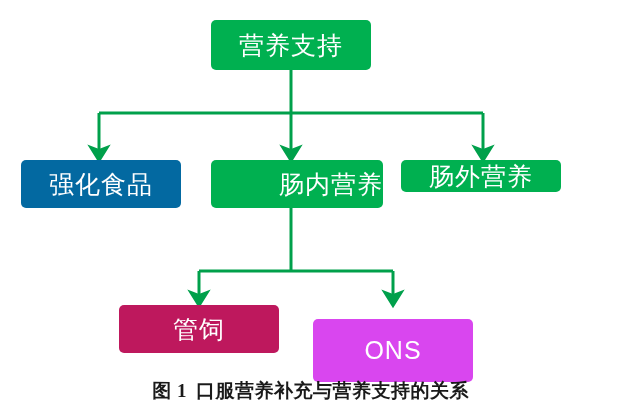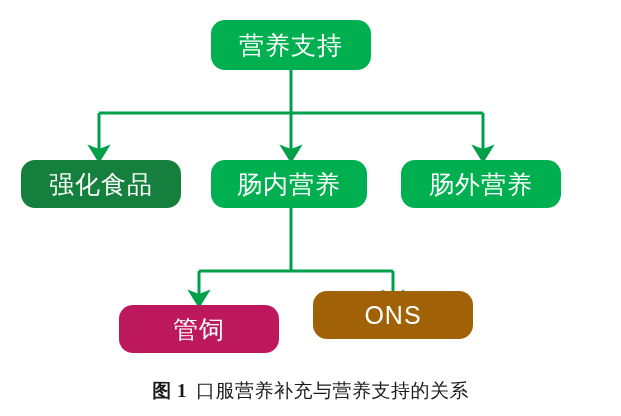--- a/index.html
+++ b/index.html
@@ -21,21 +21,21 @@
   #flow-svg {
     position: absolute;
     left: 0;
     top: 0;
     width: 621px;
     height: 416px;
   }
   .node-box {
     position: absolute;
     box-sizing: border-box;
-    border-radius: 14px;
+    border-radius: 5px;
     display: flex;
     align-items: center;
     justify-content: center;
     color: #ffffff;
     font-family: "Liberation Sans", sans-serif;
     font-size: 25px;
     letter-spacing: 1px;
     line-height: 1;
     user-select: none;
   }
@@ -55,20 +55,21 @@
     white-space: nowrap;
     user-select: none;
   }
   #caption .cap-num {
     font-weight: bold;
     letter-spacing: 0.5px;
     margin-top: 23px;
   }
   #caption .cap-text {
     letter-spacing: 0.5px;
+    font-weight: bold;
   }
   .cap-gap {
     display: inline-block;
     width: 9px;
   }
 </style>
 </head>
 <body>
 
 <div id="diagram-root">
@@ -93,37 +94,37 @@
     <path d="M199,271 L393,271" stroke="#00A04B" stroke-width="3" fill="none"></path>
 
     <path d="M199,271 L199,298" stroke="#00A04B" stroke-width="3" fill="none" marker-end="url(#arrowhead)"></path>
     <path d="M393,271 L393,298" stroke="#00A04B" stroke-width="3" fill="none" marker-end="url(#arrowhead)"></path>
   </svg>
 
   <div class="node-box" style="left:211px; top:20px; width:160px; height:50px; background:#00B050;">
     <span class="node-label">营养支持</span>
   </div>
 
-  <div class="node-box" style="left:21px; top:160px; width:160px; height:48px; background:#15803d;">
+  <div class="node-box" style="left:21px; top:160px; width:160px; height:48px; background:#0369a1;">
     <span class="node-label">强化食品</span>
   </div>
 
-  <div class="node-box" style="left:211px; top:160px; width:156px; height:48px; background:#00B050;">
+  <div class="node-box" style="left:211px; top:160px; width:172px; height:48px; background:#00B050;justify-content:flex-end;">
     <span class="node-label">肠内营养</span>
   </div>
 
-  <div class="node-box" style="left:401px; top:160px; width:160px; height:48px; background:#00B050;">
+  <div class="node-box" style="left:401px; top:160px; width:160px; height:32px; background:#00B050;">
     <span class="node-label">肠外营养</span>
   </div>
 
   <div class="node-box" style="left:119px; top:305px; width:160px; height:48px; background:#be185d;">
     <span class="node-label">管饲</span>
   </div>
 
-  <div class="node-box" style="left:313px; top:291px; width:160px; height:48px; background:#a16207;">
+  <div class="node-box" style="left:313px; top:319px; width:160px; height:63px; background:#d946ef;">
     <span class="node-label">ONS</span>
   </div>
 
   <div id="caption">
     <span class="cap-num">图 1</span><span class="cap-gap"></span><span class="cap-text">口服营养补充与营养支持的关系</span>
   </div>
 
 </div>
 
 </body></html>

